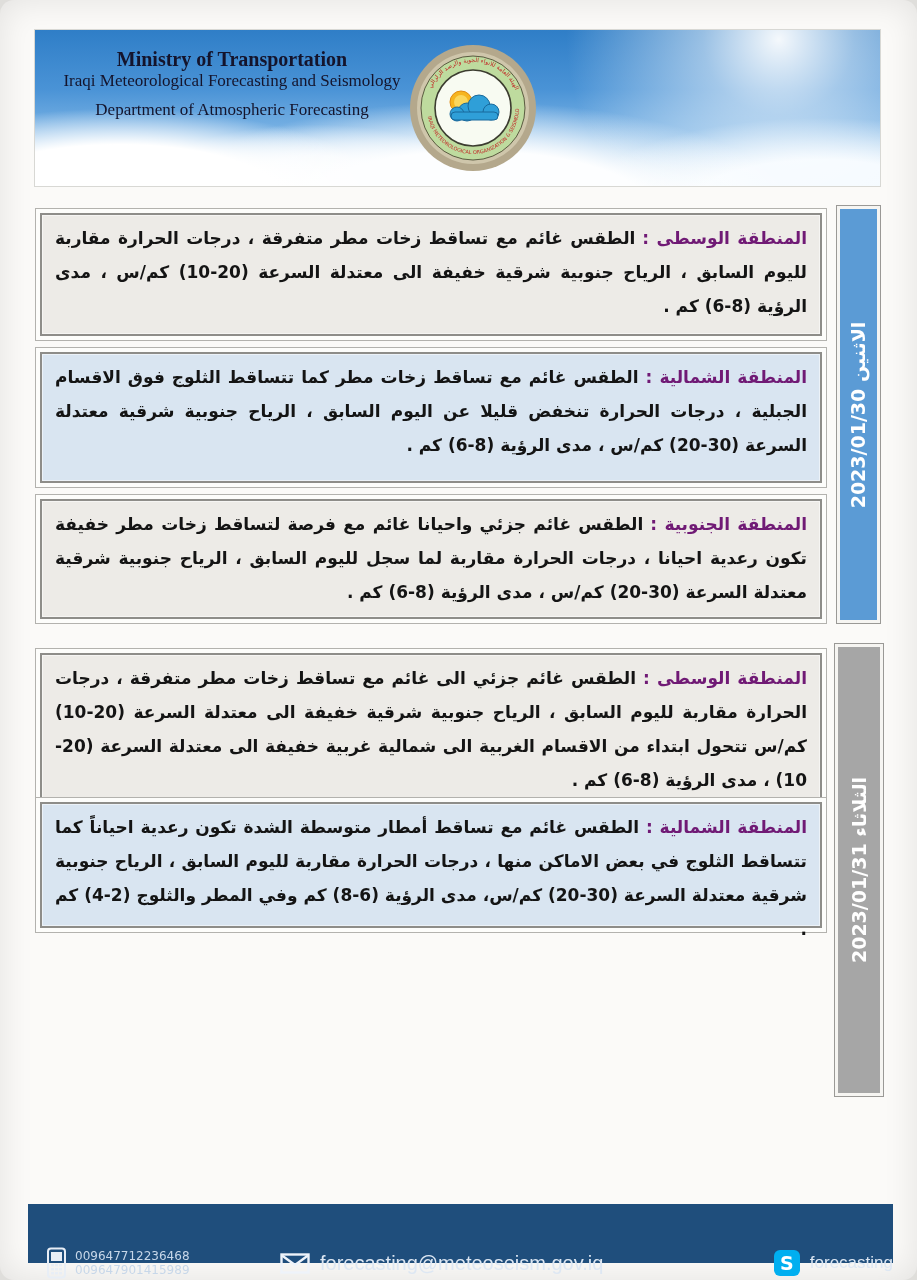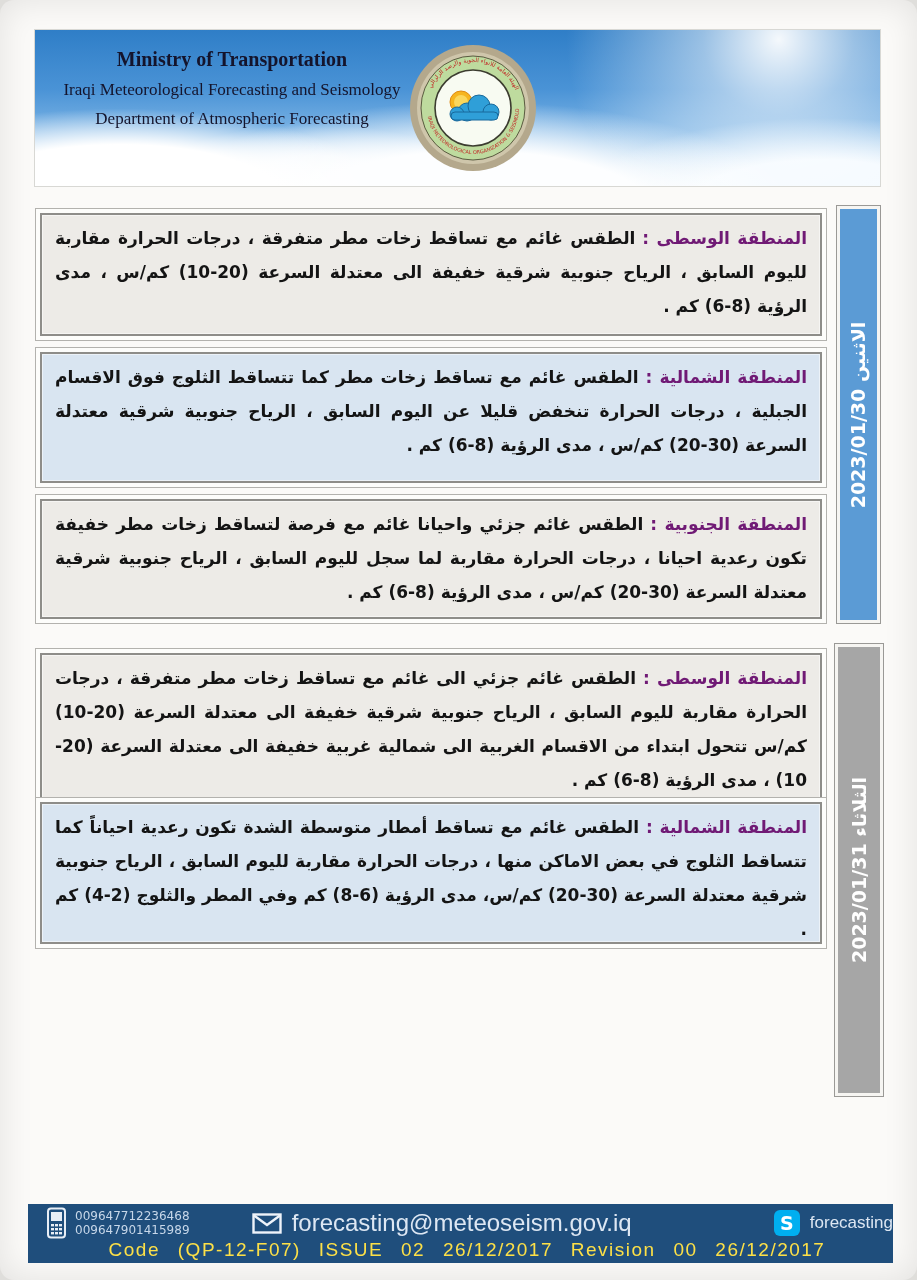--- a/index.html
+++ b/index.html
@@ -12,21 +12,21 @@
     background:
       radial-gradient(circle at 88% 6%, rgba(255,255,255,0.95) 0%, rgba(255,255,255,0.5) 10%, rgba(255,255,255,0) 28%),
       radial-gradient(ellipse 360px 120px at 10% 108%, #ffffff 45%, rgba(255,255,255,0) 75%),
       radial-gradient(ellipse 430px 150px at 52% 118%, #fdfeff 42%, rgba(255,255,255,0) 75%),
       radial-gradient(ellipse 330px 120px at 93% 114%, #f4faff 40%, rgba(255,255,255,0) 75%),
       radial-gradient(ellipse 220px 70px at 33% 92%, rgba(255,255,255,0.8) 25%, rgba(255,255,255,0) 70%),
       linear-gradient(180deg, #2f7ec7 0%, #4a93d6 38%, #7fb6e6 68%, #cfe6f7 100%);
     box-shadow: 0 0 0 1px #d8d8d4; }
   .hdr-en { position:absolute; left:22px; top:18px; width:350px; text-align:center;
     font-family:"Liberation Serif", serif; color:#14142c; }
-  .hdr-en .l1 { font-size:20px; font-weight:bold; margin-bottom:9px; }
+  .hdr-en .l1 { font-size:20px; font-weight:bold; }
   .hdr-en .l2 { font-size:17px; margin-bottom:9px; }
   .hdr-en .l3 { font-size:17px; }
   .hdr-ar { position:absolute; right:30px; top:12px; width:340px; text-align:center;
     direction:rtl; color:#0d0d0d; font-weight:bold; }
   .hdr-ar .a1 { font-size:20px; margin-bottom:6px; }
   .hdr-ar .a2 { font-size:19px; margin-bottom:6px; }
   .hdr-ar .a3 { font-size:21px; }
   .logo { position:absolute; left:372px; top:12px; width:132px; height:132px; }
 
   
@@ -45,25 +45,25 @@
             display:flex; align-items:center; justify-content:center; }
   .daybar-fill { position:absolute; inset:3px; }
   .bar-blue { background:#5b9bd5; }
   .bar-gray { background:#a6a6a6; }
   .daybar-label { position:relative; transform:rotate(-90deg); white-space:nowrap; direction:rtl;
                   color:#ffffff; font-weight:bold; font-size:19px; letter-spacing:0.5px; }
 
   
   .footer { position:absolute; left:28px; top:1204px; width:865px; height:59px;
             background:#1f4e7c; color:#dde7f3; display:flex; flex-direction:column; }
-  .f-row1 { flex:1; display:flex; align-items:center; padding:3px 0 0 18px; }
+  .f-row1 { flex:1; display:flex; align-items:center; padding:3px 0 0 18px;margin-top:40px; }
   .f-phone { display:flex; align-items:center; gap:8px; }
   .f-phone-nums { font-size:12px; line-height:14px; color:#c7d7e9; }
   .f-mail { display:flex; align-items:center; gap:10px; margin:0 auto; transform:translateX(-40px); }
-  .f-mail-text { font-size:24px; font-family:"Liberation Sans", sans-serif; }
+  .f-mail-text { font-size:20px; font-family:"Liberation Sans", sans-serif; }
   .f-skype { display:flex; align-items:center; gap:10px; }
   .skype-badge { width:26px; height:26px; border-radius:6px; background:#00aff0; color:#fff;
                  font-weight:bold; font-size:19px; display:flex; align-items:center; justify-content:center;
                  font-family:"DejaVu Sans", sans-serif; }
   .f-skype-text { font-size:17px; font-family:Liberation Sans, sans-serif; }
   .f-row2 { height:26px; font-family:"Liberation Sans", sans-serif; font-size:19px;
             letter-spacing:1.5px; word-spacing:11px; padding:0 0 3px 13px; color:#fde047;text-align:center; }
 </style>
 </head>
 <body>
@@ -138,21 +138,21 @@
   </div>
 
   <div class="box" style="top:648px; height:169px;">
     <div class="box-inner tint-light">
       <p class="forecast-text">
         <span class="region-name">المنطقة الوسطى :</span><span>الطقس غائم جزئي الى غائم مع تساقط زخات مطر متفرقة ، درجات الحرارة مقاربة لليوم السابق ، الرياح جنوبية شرقية خفيفة الى معتدلة السرعة (20-10) كم/س تتحول ابتداء من الاقسام الغربية الى شمالية غربية خفيفة الى معتدلة السرعة (20-10)  ، مدى الرؤية (8-6) كم .</span>
       </p>
     </div>
   </div>
 
-  <div class="box" style="top:797px; height:152px;">
+  <div class="box" style="top:797px; height:136px;">
     <div class="box-inner tint-blue">
       <p class="forecast-text">
         <span class="region-name">المنطقة الشمالية :</span><span>الطقس غائم مع تساقط أمطار متوسطة الشدة تكون رعدية احياناً كما تتساقط الثلوج في بعض الاماكن منها ، درجات الحرارة مقاربة لليوم السابق ، الرياح جنوبية شرقية معتدلة السرعة (30-20) كم/س، مدى الرؤية (6-8) كم وفي المطر والثلوج (2-4) كم .</span>
       </p>
     </div>
   </div>
 
 
   <div class="daybar" style="left:834px; top:643px; width:50px; height:454px;">
     <div class="daybar-fill bar-gray"></div>

